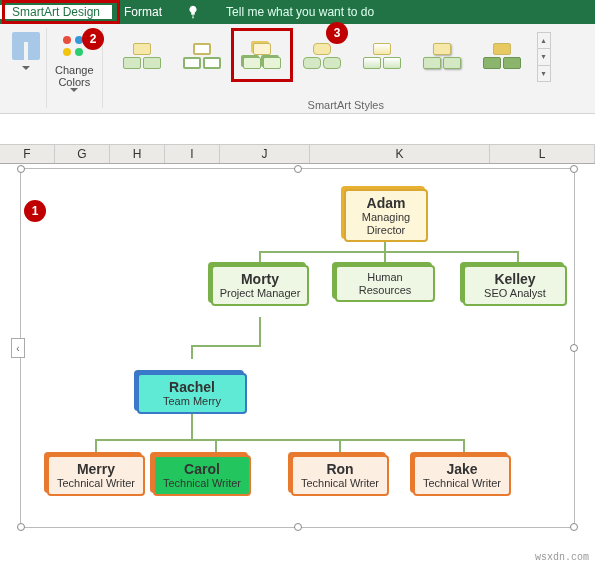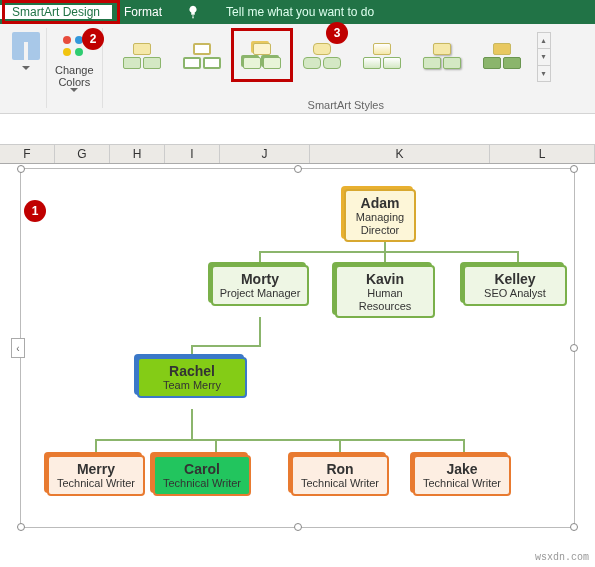--- a/index.html
+++ b/index.html
@@ -190,37 +190,36 @@
       <div class="conn" style="left:230px;top:140px;width:2px;height:30px"></div>
       <div class="conn" style="left:162px;top:168px;width:70px;height:2px"></div>
       <div class="conn" style="left:162px;top:168px;width:2px;height:14px"></div>
       <div class="conn" style="left:162px;top:232px;width:2px;height:30px"></div>
       <div class="conn" style="left:66px;top:262px;width:370px;height:2px"></div>
       <div class="conn" style="left:66px;top:262px;width:2px;height:14px"></div>
       <div class="conn" style="left:186px;top:262px;width:2px;height:14px"></div>
       <div class="conn" style="left:310px;top:262px;width:2px;height:14px"></div>
       <div class="conn" style="left:434px;top:262px;width:2px;height:14px"></div>
 
-      <div class="node tab3d" style="left:315px;top:12px;width:72px;color:#e8b030;background:#fdf6d8;border-color:#d8a830">
+      <div class="node tab3d" style="left:315px;top:12px;width:84px;color:#e8b030;background:#fdf6d8;border-color:#d8a830">
         <div class="nm" style="color:#333">Adam</div>
         <div class="rl" style="color:#333">Managing Director</div>
       </div>
       <div class="node tab3d" style="left:182px;top:88px;width:98px;color:#7ab04a;background:#eef6e4;border-color:#7ab04a">
         <div class="nm" style="color:#333">Morty</div>
         <div class="rl" style="color:#333">Project Manager</div>
       </div>
       <div class="node tab3d" style="left:306px;top:88px;width:100px;color:#7ab04a;background:#eef6e4;border-color:#7ab04a">
-        <div class="nm" style="color:#333">Kavin</div>
         <div class="rl" style="color:#333">Human Resources</div>
       </div>
       <div class="node tab3d" style="left:434px;top:88px;width:104px;color:#7ab04a;background:#eef6e4;border-color:#7ab04a">
         <div class="nm" style="color:#333">Kelley</div>
         <div class="rl" style="color:#333">SEO Analyst</div>
       </div>
-      <div class="node tab3d" style="left:108px;top:180px;width:110px;color:#3a78c8;background:#84cc16;border-color:#3a78c8">
+      <div class="node tab3d" style="left:108px;top:196px;width:110px;color:#3a78c8;background:#5eead4;border-color:#3a78c8">
         <div class="nm" style="color:#333">Rachel</div>
         <div class="rl" style="color:#333">Team Merry</div>
       </div>
       <div class="node tab3d" style="left:18px;top:278px;width:98px;color:#e87a30;background:#fdeee2;border-color:#e87a30">
         <div class="nm" style="color:#333">Merry</div>
         <div class="rl" style="color:#333">Technical Writer</div>
       </div>
       <div class="node tab3d" style="left:124px;top:278px;width:98px;color:#e87a30;background:#22c55e;border-color:#e87a30">
         <div class="nm" style="color:#333">Carol</div>
         <div class="rl" style="color:#333">Technical Writer</div>

